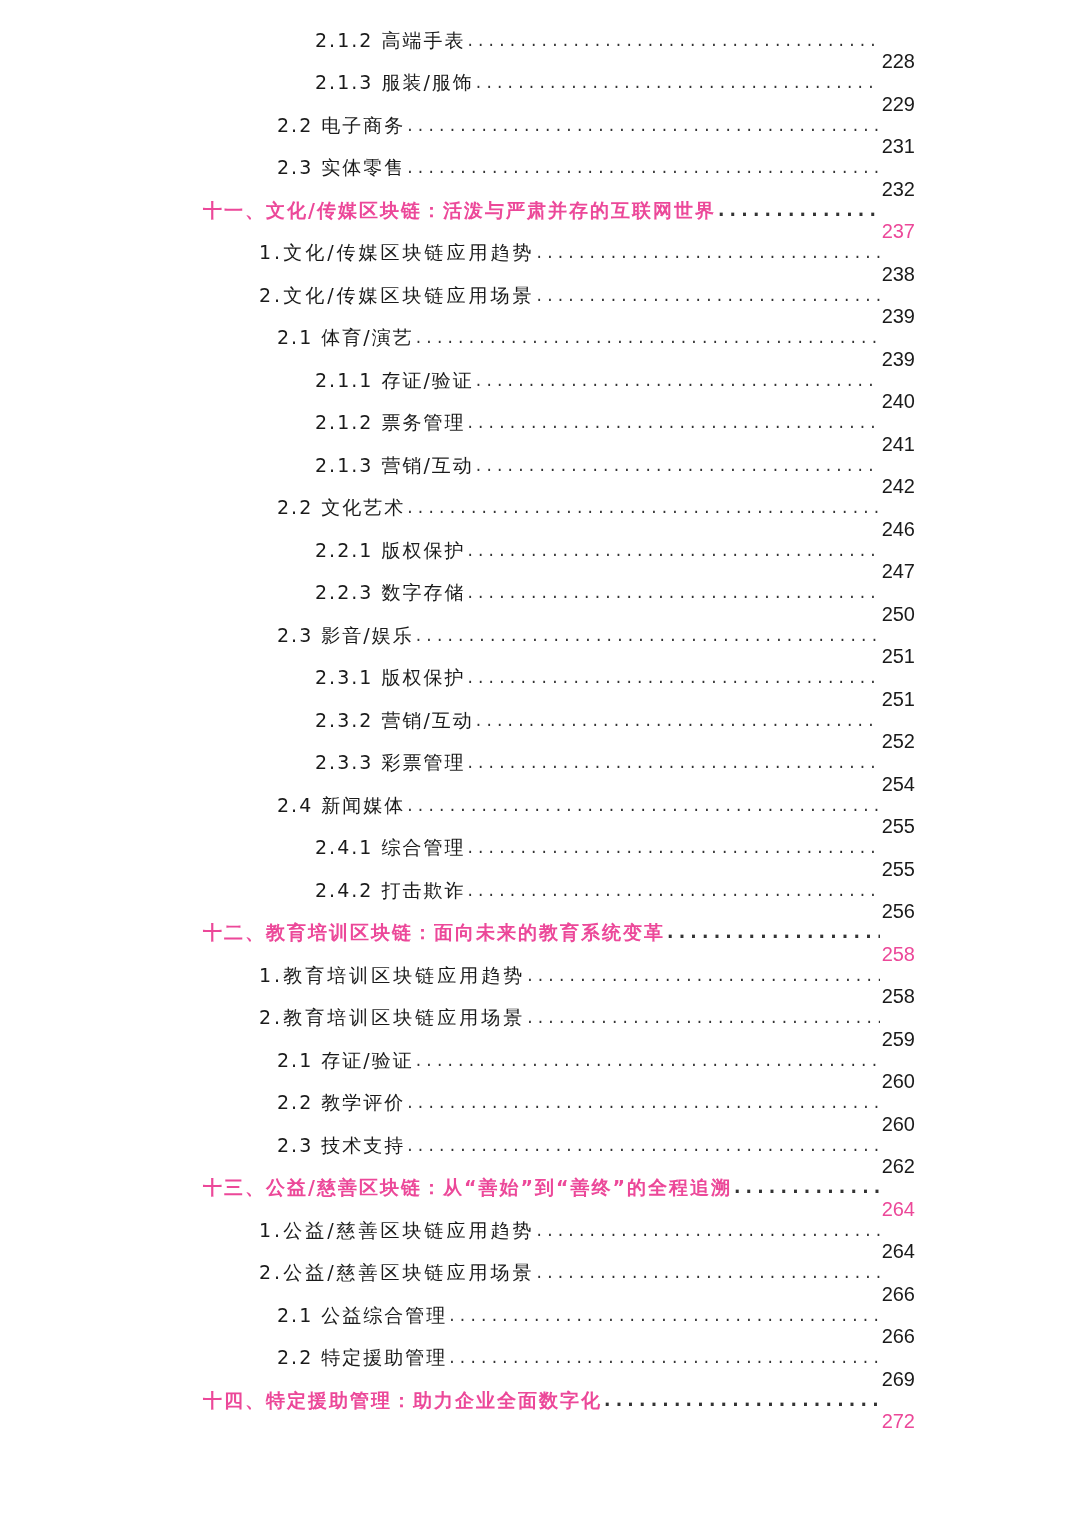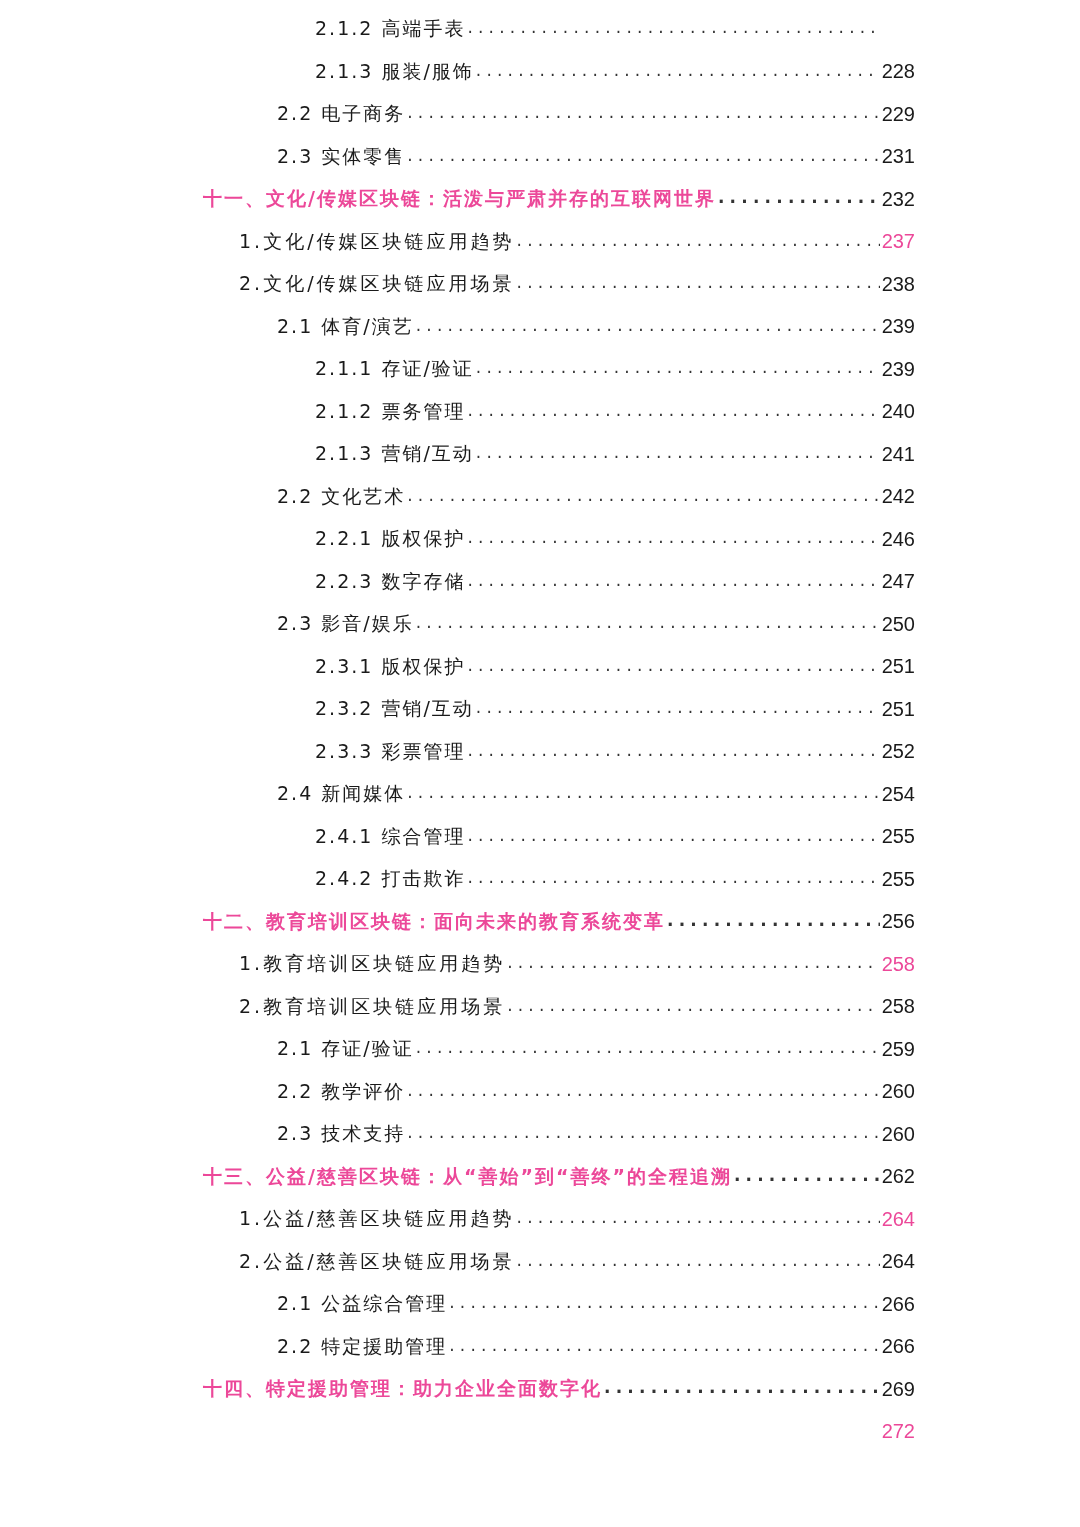--- a/index.html
+++ b/index.html
@@ -1,24 +1,24 @@
 <!DOCTYPE html>
 <html><head>
 <meta charset="utf-8">
 <style>
   html, body { margin: 0; padding: 0; background: #ffffff; }
   body { width: 1080px; height: 1527px; position: relative; overflow: hidden; font-family: "DejaVu Sans", "Liberation Sans", sans-serif; color: #1a1a1a; }
   .toc { position: absolute; left: 0; top: 19px; width: 1080px; }
-  .row { position: relative; height: 42.5px; display: flex; align-items: flex-start; box-sizing: border-box; padding-right: 165px; font-size: 19px; line-height: 1; }
+  .row { position: relative; height: 42.5px; display: flex; align-items: center; box-sizing: border-box; padding-right: 165px; font-size: 19px; line-height: 1; }
   .row.l0 { padding-left: 203px; font-weight: bold; color: #ec4899; }
   .row.l1 { padding-left: 239px; }
   .row.l2 { padding-left: 277px; }
   .row.l3 { padding-left: 315px; }
   .title { white-space: pre; letter-spacing: 2px; flex: 0 0 auto; }
-  .row.l1 .title { letter-spacing: 3px; }
+  .row.l1 .title { letter-spacing: 3px; margin-left: 20px; }
   .leader { flex: 1 1 auto; overflow: hidden; white-space: nowrap; letter-spacing: 5.2px; color: #333; margin: 0 2px; font-weight: normal; font-size: 17px; }
   .row.l0 .leader { font-weight: bold; }
   .leader::before { content: "................................................................................................................................................"; }
   .page { flex: 0 0 auto; text-align: right; min-width: 32px; font-family: "Liberation Sans", sans-serif; font-size: 20px; margin-top: 42px; }
   .row.l0 .page { font-weight: normal; }
 </style>
 </head>
 <body>
 
 <div class="toc">

